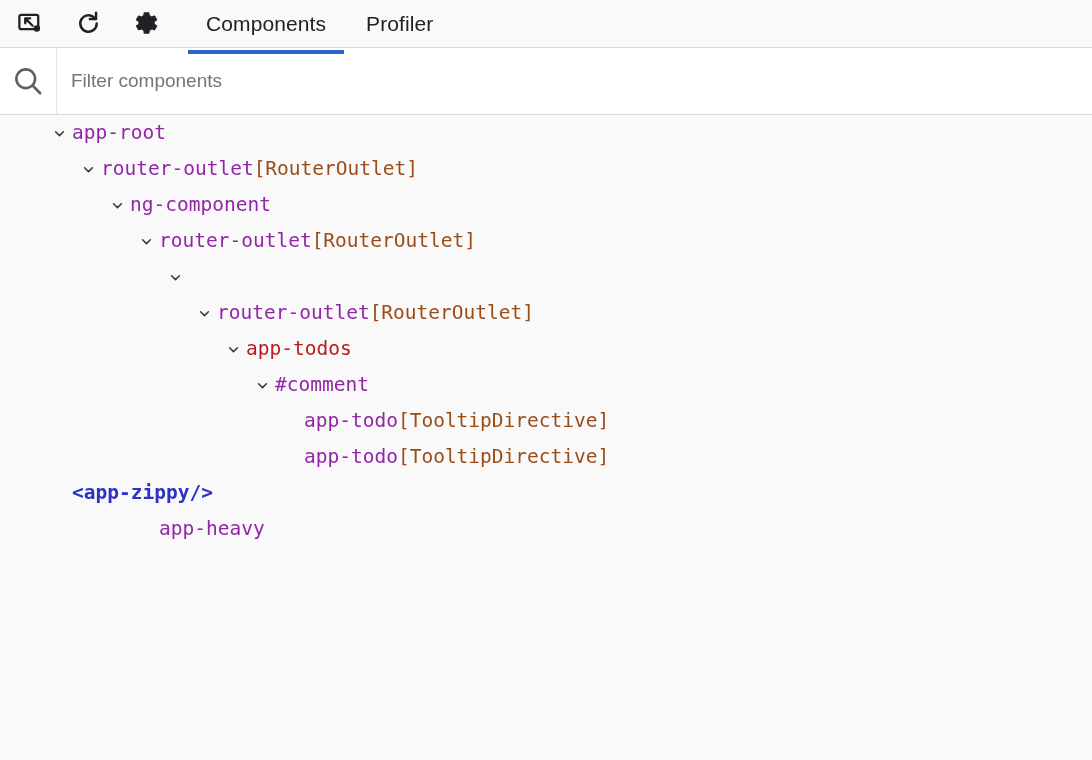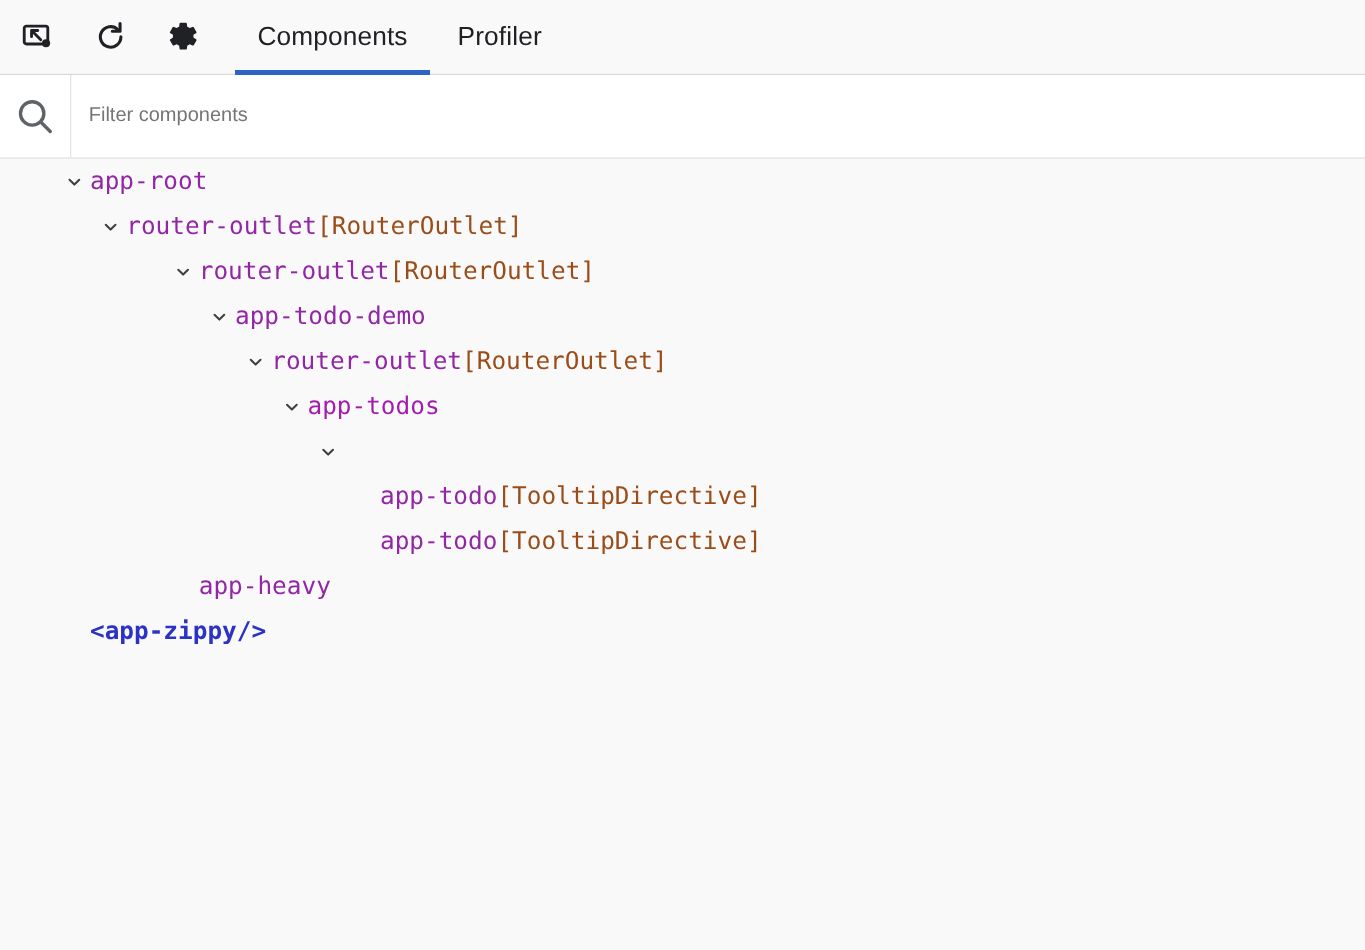--- a/index.html
+++ b/index.html
@@ -10,21 +10,21 @@
     width: 1092px;
     height: 760px;
     overflow: hidden;
     background: #f9f9f9;
     font-family: "Liberation Sans", sans-serif;
     -webkit-font-smoothing: antialiased;
   }
 
   
   .devtools-header {
-    height: 60px;
+    height: 48px;
     box-sizing: border-box;
     background: #f9f9f9;
     border-bottom: 1px solid #dadada;
     display: flex;
     align-items: center;
     padding: 0 0 0 8px;
   }
   .icon-btn {
     width: 40px;
     height: 44px;
@@ -92,21 +92,21 @@
     border-right: 1px solid #e4e4e4;
     color: #5f6368;
   }
   .search-icon-cell svg { display: block; }
   .filter-input {
     flex: 1 1 auto;
     border: none;
     outline: none;
     background: transparent;
     font-family: "Liberation Sans", sans-serif;
-    font-size: 16px;
+    font-size: 19px;
     color: #202124;
     padding: 0 0 0 14px;
   }
   .filter-input::placeholder {
     color: #757575;
     opacity: 1;
   }
 
   
   .tree {
@@ -206,64 +206,73 @@
       <span class="indent" style="width: 31px;"></span>
       <span class="chevron">
         <svg width="13" height="13" viewBox="0 0 12 12" fill="none" aria-hidden="true">
           <path d="M2.4 4.4 L6 8 L9.6 4.4" stroke="currentColor" stroke-width="1.5" stroke-linecap="round" stroke-linejoin="round"></path>
         </svg>
       </span>
       <span class="node-name" style="color: rgb(146, 38, 166);">router-outlet</span>
       <span class="node-directives" style="color: rgb(154, 77, 24);">[RouterOutlet]</span>
     </div>
     <div class="tree-row">
+      <span class="indent" style="width: 60px;"></span>
+      <span class="chevron">
+        <svg width="13" height="13" viewBox="0 0 12 12" fill="none" aria-hidden="true">
+          <path d="M2.4 4.4 L6 8 L9.6 4.4" stroke="currentColor" stroke-width="1.5" stroke-linecap="round" stroke-linejoin="round"></path>
+        </svg>
+      </span>
+      <span class="node-name" style="color: rgb(146, 38, 166);">ng-component</span>
+    </div>
+    <div class="tree-row">
       <span class="indent" style="width: 89px;"></span>
       <span class="chevron">
         <svg width="13" height="13" viewBox="0 0 12 12" fill="none" aria-hidden="true">
           <path d="M2.4 4.4 L6 8 L9.6 4.4" stroke="currentColor" stroke-width="1.5" stroke-linecap="round" stroke-linejoin="round"></path>
         </svg>
       </span>
       <span class="node-name" style="color: rgb(146, 38, 166);">router-outlet</span>
       <span class="node-directives" style="color: rgb(154, 77, 24);">[RouterOutlet]</span>
     </div>
     <div class="tree-row">
       <span class="indent" style="width: 118px;"></span>
       <span class="chevron">
         <svg width="13" height="13" viewBox="0 0 12 12" fill="none" aria-hidden="true">
           <path d="M2.4 4.4 L6 8 L9.6 4.4" stroke="currentColor" stroke-width="1.5" stroke-linecap="round" stroke-linejoin="round"></path>
         </svg>
       </span>
-      <span class="node-name" style="color: rgb(146, 38, 166);">app-todo-demo</span>
     </div>
     <div class="tree-row">
       <span class="indent" style="width: 147px;"></span>
       <span class="chevron">
         <svg width="13" height="13" viewBox="0 0 12 12" fill="none" aria-hidden="true">
           <path d="M2.4 4.4 L6 8 L9.6 4.4" stroke="currentColor" stroke-width="1.5" stroke-linecap="round" stroke-linejoin="round"></path>
         </svg>
       </span>
       <span class="node-name" style="color: rgb(146, 38, 166);">router-outlet</span>
       <span class="node-directives" style="color: rgb(154, 77, 24);">[RouterOutlet]</span>
     </div>
     <div class="tree-row">
       <span class="indent" style="width: 176px;"></span>
       <span class="chevron">
         <svg width="13" height="13" viewBox="0 0 12 12" fill="none" aria-hidden="true">
           <path d="M2.4 4.4 L6 8 L9.6 4.4" stroke="currentColor" stroke-width="1.5" stroke-linecap="round" stroke-linejoin="round"></path>
         </svg>
       </span>
-      <span class="node-name" style="color: #a21caf;">app-todos</span>
+      <span class="node-name" style="color: #b91c1c;">app-todos</span>
     </div>
     <div class="tree-row">
       <span class="indent" style="width: 205px;"></span>
       <span class="chevron">
         <svg width="13" height="13" viewBox="0 0 12 12" fill="none" aria-hidden="true">
           <path d="M2.4 4.4 L6 8 L9.6 4.4" stroke="currentColor" stroke-width="1.5" stroke-linecap="round" stroke-linejoin="round"></path>
         </svg>
       </span>
+      <span class="node-name" style="color: rgb(146, 38, 166);">#comment</span>
     </div>
     <div class="tree-row">
       <span class="indent" style="width: 234px;"></span>
       <span class="chevron hidden">
         <svg width="13" height="13" viewBox="0 0 12 12" fill="none" aria-hidden="true">
           <path d="M2.4 4.4 L6 8 L9.6 4.4" stroke="currentColor" stroke-width="1.5" stroke-linecap="round" stroke-linejoin="round"></path>
         </svg>
       </span>
       <span class="node-name" style="color: rgb(146, 38, 166);">app-todo</span>
       <span class="node-directives" style="color: rgb(154, 77, 24);">[TooltipDirective]</span>
@@ -272,30 +281,30 @@
       <span class="indent" style="width: 234px;"></span>
       <span class="chevron hidden">
         <svg width="13" height="13" viewBox="0 0 12 12" fill="none" aria-hidden="true">
           <path d="M2.4 4.4 L6 8 L9.6 4.4" stroke="currentColor" stroke-width="1.5" stroke-linecap="round" stroke-linejoin="round"></path>
         </svg>
       </span>
       <span class="node-name" style="color: rgb(146, 38, 166);">app-todo</span>
       <span class="node-directives" style="color: rgb(154, 77, 24);">[TooltipDirective]</span>
     </div>
     <div class="tree-row">
+      <span class="indent" style="width: 2px;"></span>
+      <span class="chevron hidden">
+        <svg width="13" height="13" viewBox="0 0 12 12" fill="none" aria-hidden="true">
+          <path d="M2.4 4.4 L6 8 L9.6 4.4" stroke="currentColor" stroke-width="1.5" stroke-linecap="round" stroke-linejoin="round"></path>
+        </svg>
+      </span>
+      <span class="node-name raw" style="color: rgb(43, 51, 196);">&lt;app-zippy/&gt;</span>
+    </div>
+    <div class="tree-row">
       <span class="indent" style="width: 89px;"></span>
       <span class="chevron hidden">
         <svg width="13" height="13" viewBox="0 0 12 12" fill="none" aria-hidden="true">
           <path d="M2.4 4.4 L6 8 L9.6 4.4" stroke="currentColor" stroke-width="1.5" stroke-linecap="round" stroke-linejoin="round"></path>
         </svg>
       </span>
       <span class="node-name" style="color: rgb(146, 38, 166);">app-heavy</span>
     </div>
-    <div class="tree-row">
-      <span class="indent" style="width: 2px;"></span>
-      <span class="chevron hidden">
-        <svg width="13" height="13" viewBox="0 0 12 12" fill="none" aria-hidden="true">
-          <path d="M2.4 4.4 L6 8 L9.6 4.4" stroke="currentColor" stroke-width="1.5" stroke-linecap="round" stroke-linejoin="round"></path>
-        </svg>
-      </span>
-      <span class="node-name raw" style="color: rgb(43, 51, 196);">&lt;app-zippy/&gt;</span>
-    </div>
   </div>
 
 </body></html>

